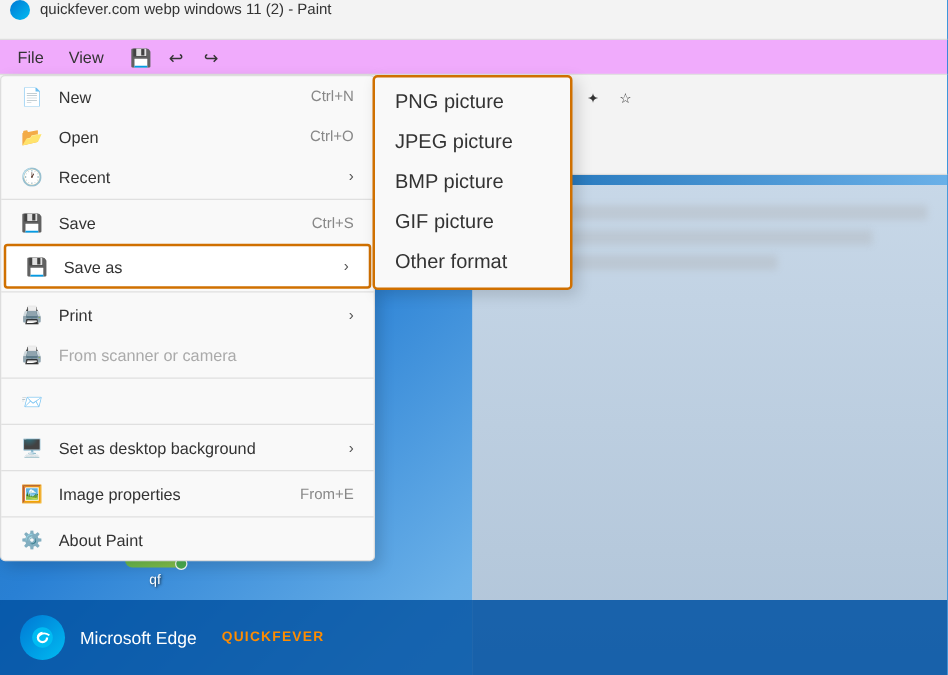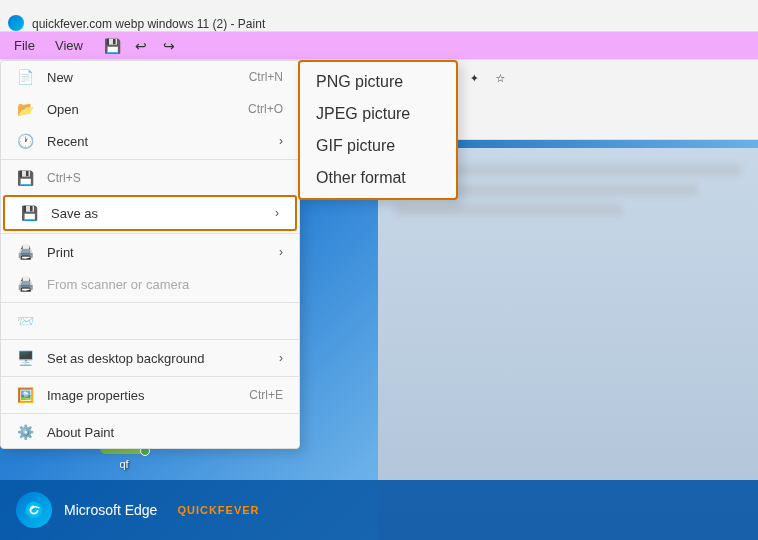--- a/index.html
+++ b/index.html
@@ -11,21 +11,21 @@
       font-size: 13px;
       background: #0078d4;
       position: relative;
     }
 
     
     .title-bar {
       background: #f3f3f3;
       height: 32px;
       display: flex;
-      align-items: flex-end;
+      align-items: flex-start;
       padding: 0 8px;
       gap: 8px;
       border-bottom: 1px solid #ddd;
     }
     .title-bar-text {
       font-size: 12px;
       color: #333;
     }
 
     
@@ -389,20 +389,21 @@
 
   <div class="file-menu-item">
     <span class="menu-icon">🕐</span>
     <span class="menu-label">Recent</span>
     <span class="menu-arrow">›</span>
   </div>
   <div class="menu-divider"></div>
 
   <div class="file-menu-item">
     <span class="menu-icon">💾</span>
+    <span class="menu-label">Save</span>
     <span class="menu-shortcut">Ctrl+S</span>
   </div>
 
   <div class="file-menu-item highlighted">
     <span class="menu-icon">💾</span>
     <span class="menu-label">Save as</span>
     <span class="menu-arrow">›</span>
   </div>
   <div class="menu-divider"></div>
 
@@ -426,28 +427,29 @@
   <div class="file-menu-item">
     <span class="menu-icon">🖥️</span>
     <span class="menu-label">Set as desktop background</span>
     <span class="menu-arrow">›</span>
   </div>
   <div class="menu-divider"></div>
 
   <div class="file-menu-item">
     <span class="menu-icon">🖼️</span>
     <span class="menu-label">Image properties</span>
-    <span class="menu-shortcut">Ctrl+E</span>
+    <span class="menu-shortcut">From+E</span>
   </div>
   <div class="menu-divider"></div>
 
   <div class="file-menu-item">
     <span class="menu-icon">⚙️</span>
     <span class="menu-label">About Paint</span>
   </div>
 </div>
 
 <div class="saveas-submenu">
   <div class="submenu-item">PNG picture</div>
   <div class="submenu-item">JPEG picture</div>
+  <div class="submenu-item">BMP picture</div>
   <div class="submenu-item">GIF picture</div>
   <div class="submenu-item">Other format</div>
 </div>
 
 </body></html>

